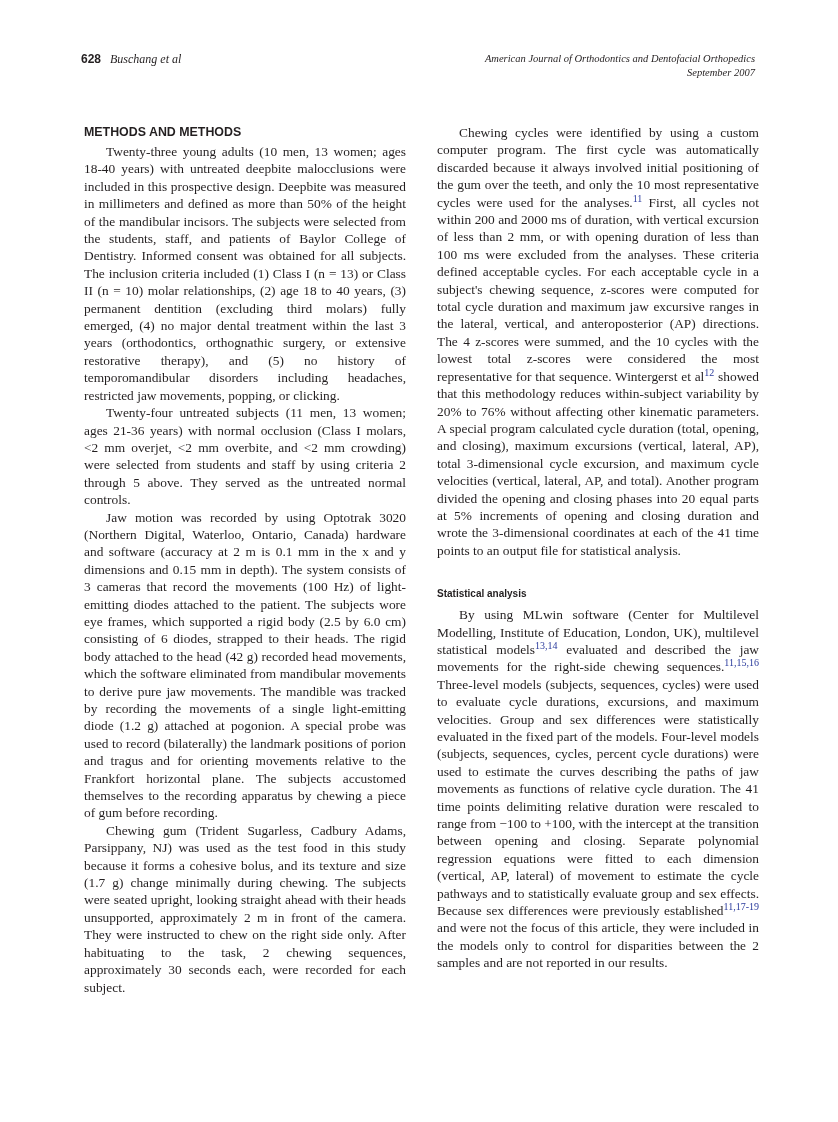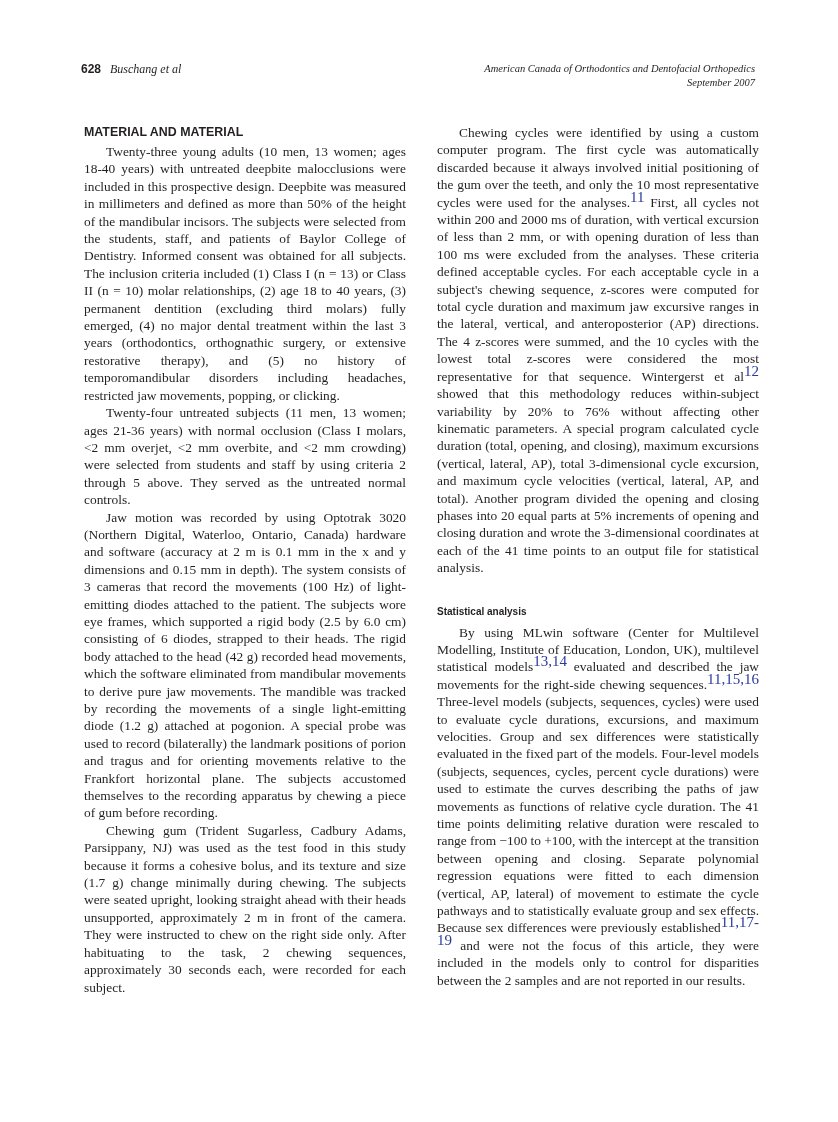--- a/index.html
+++ b/index.html
@@ -1,49 +1,49 @@
 <!DOCTYPE html>
 <html><head>
 <meta charset="utf-8">
 <style>
   html, body { margin: 0; padding: 0; background: #ffffff; }
   body { width: 838px; height: 1122px; position: relative; overflow: hidden; color: #231f20; }
   .page { position: absolute; left: 0; top: 0; width: 838px; height: 1122px; }
-  .running-head { position: absolute; top: 62px; left: 81px; right: 83px; height: 30px; }
+  .running-head { position: absolute; top: 52px; left: 81px; right: 83px; height: 30px; }
   .rh-left { position: absolute; left: 0; top: 0; font-family: "Liberation Serif", serif; font-size: 12px; }
   .rh-pagenum { font-family: "Liberation Sans", sans-serif; font-weight: bold; font-size: 12px; margin-right: 6px; }
   .rh-author { font-style: italic; }
   .rh-right { position: absolute; right: 0; top: 0; text-align: right; font-family: "Liberation Serif", serif; font-style: italic; font-size: 10.5px; line-height: 13.5px; }
   .col { position: absolute; top: 124px; width: 322px; font-family: "Liberation Serif", serif; font-size: 13.4px; line-height: 17.4px; text-align: justify; hyphens: manual; }
   .col-left { left: 84px; }
   .col-right { left: 437px; }
   .section-heading { font-family: "Liberation Sans", sans-serif; font-weight: bold; font-size: 12.4px; line-height: 17px; margin: 0 0 2px 0; color: #231f20; }
   .para { margin: 0; text-indent: 22px; }
   .sub-heading { font-family: "Liberation Sans", sans-serif; font-weight: bold; font-size: 10px; line-height: 17px; margin: 0 0 4px 0; }
   .gap { height: 26px; }
-  sup.ref { color: #2a3a9c; font-size: 15px; line-height: 0; vertical-align: super; }
+  sup.ref { color: #2a3a9c; font-size: 10px; line-height: 0; vertical-align: super; }
 </style>
 </head>
 <body>
 
 <div class="page">
 
   <div class="running-head">
     <div class="rh-left">
       <span class="rh-pagenum">628</span>
       <span class="rh-author">Buschang et al</span>
     </div>
     <div class="rh-right">
-      <div>American Canada of Orthodontics and Dentofacial Orthopedics</div>
+      <div>American Journal of Orthodontics and Dentofacial Orthopedics</div>
       <div>September 2007</div>
     </div>
   </div>
 
   <div class="col col-left">
-    <h2 class="section-heading">MATERIAL AND MATERIAL</h2>
+    <h2 class="section-heading">METHODS AND METHODS</h2>
     <p class="para">Twenty-three young adults (10 men, 13 women; ages 18-40 years) with untreated deepbite malocclusions were included in this prospective design. Deepbite was measured in millimeters and defined as more than 50% of the height of the mandibular incisors. The subjects were selected from the students, staff, and patients of Baylor College of Dentistry. Informed consent was obtained for all subjects. The inclusion criteria included (1) Class I (n = 13) or Class II (n = 10) molar relationships, (2) age 18 to 40 years, (3) permanent dentition (excluding third molars) fully emerged, (4) no major dental treatment within the last 3 years (orthodontics, orthognathic surgery, or extensive restorative therapy), and (5) no history of temporomandibular disorders including headaches, restricted jaw movements, popping, or clicking.</p>
     <p class="para">Twenty-four untreated subjects (11 men, 13 women; ages 21-36 years) with normal occlusion (Class I molars, &lt;2 mm overjet, &lt;2 mm overbite, and &lt;2 mm crowding) were selected from students and staff by using criteria 2 through 5 above. They served as the untreated normal controls.</p>
     <p class="para">Jaw motion was recorded by using Optotrak 3020 (Northern Digital, Waterloo, Ontario, Canada) hardware and software (accuracy at 2 m is 0.1 mm in the x and y dimensions and 0.15 mm in depth). The system consists of 3 cameras that record the movements (100 Hz) of light-emitting diodes attached to the patient. The subjects wore eye frames, which supported a rigid body (2.5 by 6.0 cm) consisting of 6 diodes, strapped to their heads. The rigid body attached to the head (42 g) recorded head movements, which the software eliminated from mandibular movements to derive pure jaw movements. The mandible was tracked by recording the movements of a single light-emitting diode (1.2 g) attached at pogonion. A special probe was used to record (bilaterally) the landmark positions of porion and tragus and for orienting movements relative to the Frankfort horizontal plane. The subjects accustomed themselves to the recording apparatus by chewing a piece of gum before recording.</p>
     <p class="para">Chewing gum (Trident Sugarless, Cadbury Adams, Parsippany, NJ) was used as the test food in this study because it forms a cohesive bolus, and its texture and size (1.7 g) change minimally during chewing. The subjects were seated upright, looking straight ahead with their heads unsupported, approximately 2 m in front of the camera. They were instructed to chew on the right side only. After habituating to the task, 2 chewing sequences, approximately 30 seconds each, were recorded for each subject.</p>
   </div>
 
   <div class="col col-right">
     <p class="para"><span>Chewing cycles were identified by using a custom computer program. The first cycle was automatically discarded because it always involved initial positioning of the gum over the teeth, and only the 10 most representative cycles were used for the analyses.</span><sup class="ref">11</sup><span> First, all cycles not within 200 and 2000 ms of duration, with vertical excursion of less than 2 mm, or with opening duration of less than 100 ms were excluded from the analyses. These criteria defined acceptable cycles. For each acceptable cycle in a subject's chewing sequence, z-scores were computed for total cycle duration and maximum jaw excursive ranges in the lateral, vertical, and anteroposterior (AP) directions. The 4 z-scores were summed, and the 10 cycles with the lowest total z-scores were considered the most representative for that sequence. Wintergerst et al</span><sup class="ref">12</sup><span> showed that this methodology reduces within-subject variability by 20% to 76% without affecting other kinematic parameters. A special program calculated cycle duration (total, opening, and closing), maximum excursions (vertical, lateral, AP), total 3-dimensional cycle excursion, and maximum cycle velocities (vertical, lateral, AP, and total). Another program divided the opening and closing phases into 20 equal parts at 5% increments of opening and closing duration and wrote the 3-dimensional coordinates at each of the 41 time points to an output file for statistical analysis.</span></p>
 
     <div class="gap"></div>

